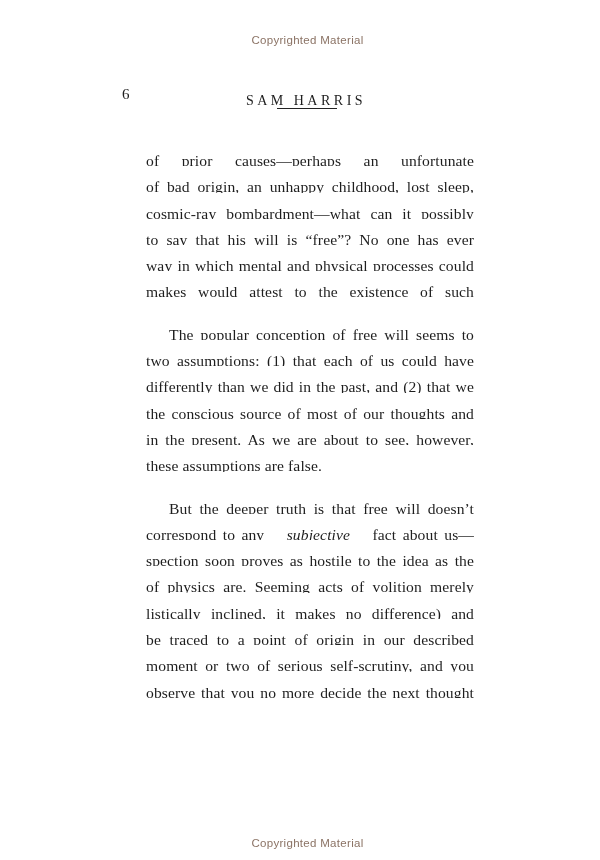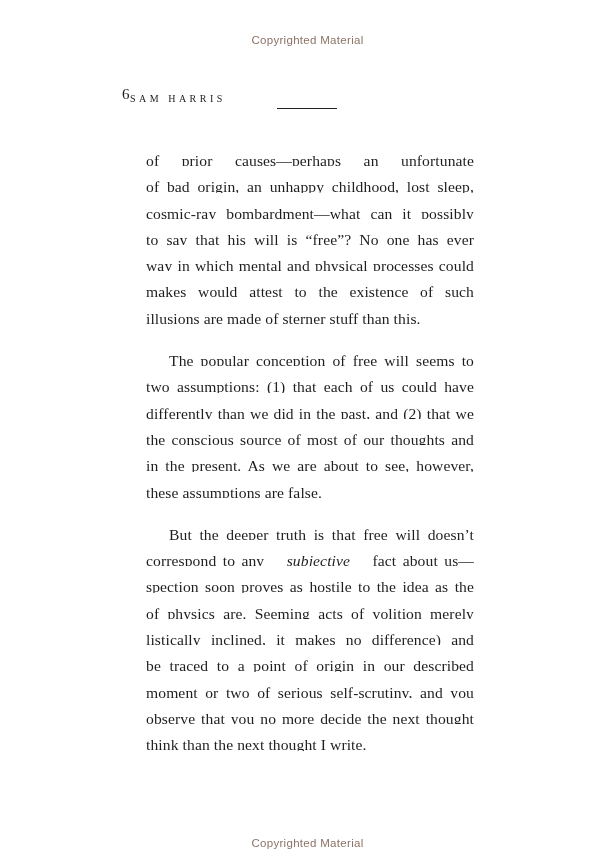--- a/index.html
+++ b/index.html
@@ -39,21 +39,22 @@
   }
   .page-num {
     position: absolute;
     left: 0;
     top: 1px;
     font-size: 15px;
     color: #1e1e1e;
   }
   .running-head {
     display: block;
-    font-size: 10px;
+    text-align: center;
+    font-size: 14px;
     letter-spacing: 3.5px;
     color: #1e1e1e;
   }
   .header-rule {
     position: absolute;
     top: 100px;
     left: 269px;
     width: 60px;
     border-top: 1.5px solid #222222;
   }
@@ -93,38 +94,36 @@
   <div class="header-rule"></div>
 
   <div class="body-text">
       <div class="paragraph">
         <div class="line"><span>of prior causes—perhaps an unfortunate coincidence</span></div>
         <div class="line"><span>of bad origin, an unhappy childhood, lost sleep, and</span></div>
         <div class="line"><span>cosmic-ray bombardment—what can it possibly mean</span></div>
         <div class="line"><span>to say that his will is “free”? No one has ever described a</span></div>
         <div class="line"><span>way in which mental and physical processes could arise</span></div>
         <div class="line"><span>makes would attest to the existence of such freedom. Most</span></div>
-        <div class="line last"><span>illusions are made of sterner stuff than this.</span></div>
       </div>
       <div class="paragraph">
         <div class="line indent"><span>The popular conception of free will seems to rest on</span></div>
         <div class="line"><span>two assumptions: (1) that each of us could have behaved</span></div>
         <div class="line"><span>differently than we did in the past, and (2) that we are</span></div>
         <div class="line"><span>the conscious source of most of our thoughts and actions</span></div>
         <div class="line"><span>in the present. As we are about to see, however, both of</span></div>
         <div class="line last"><span>these assumptions are false.</span></div>
       </div>
       <div class="paragraph">
         <div class="line indent"><span>But the deeper truth is that free will doesn’t even</span></div>
         <div class="line"><span>correspond to any </span><span class="italic">subjective</span><span> fact about us—and intro-</span></div>
         <div class="line"><span>spection soon proves as hostile to the idea as the laws</span></div>
         <div class="line"><span>of physics are. Seeming acts of volition merely arise</span></div>
         <div class="line"><span>listically inclined, it makes no difference) and cannot</span></div>
         <div class="line"><span>be traced to a point of origin in our described minds. A</span></div>
         <div class="line"><span>moment or two of serious self-scrutiny, and you might</span></div>
         <div class="line"><span>observe that you no more decide the next thought you</span></div>
-        <div class="line last"><span>think than the next thought I write.</span></div>
       </div>
     </div>
 
   <div class="copyright bottom">Copyrighted Material</div>
 
 </div>
 
 </body></html>

